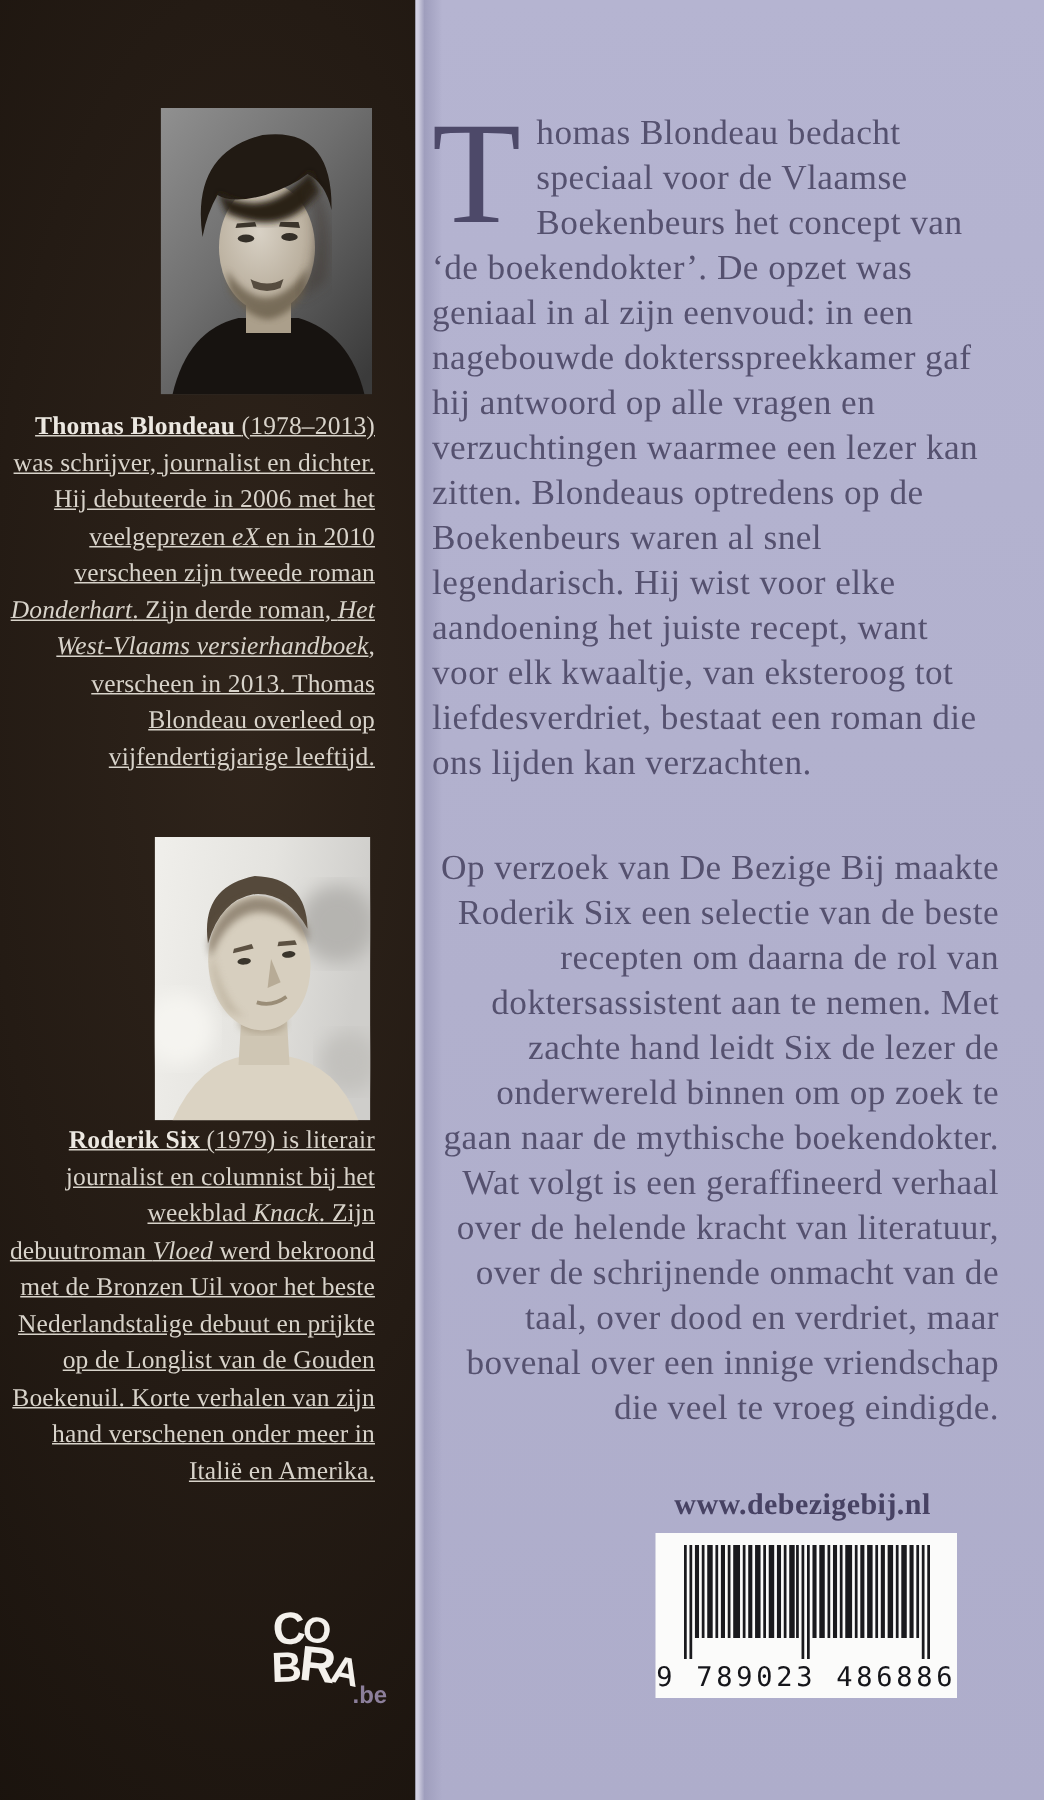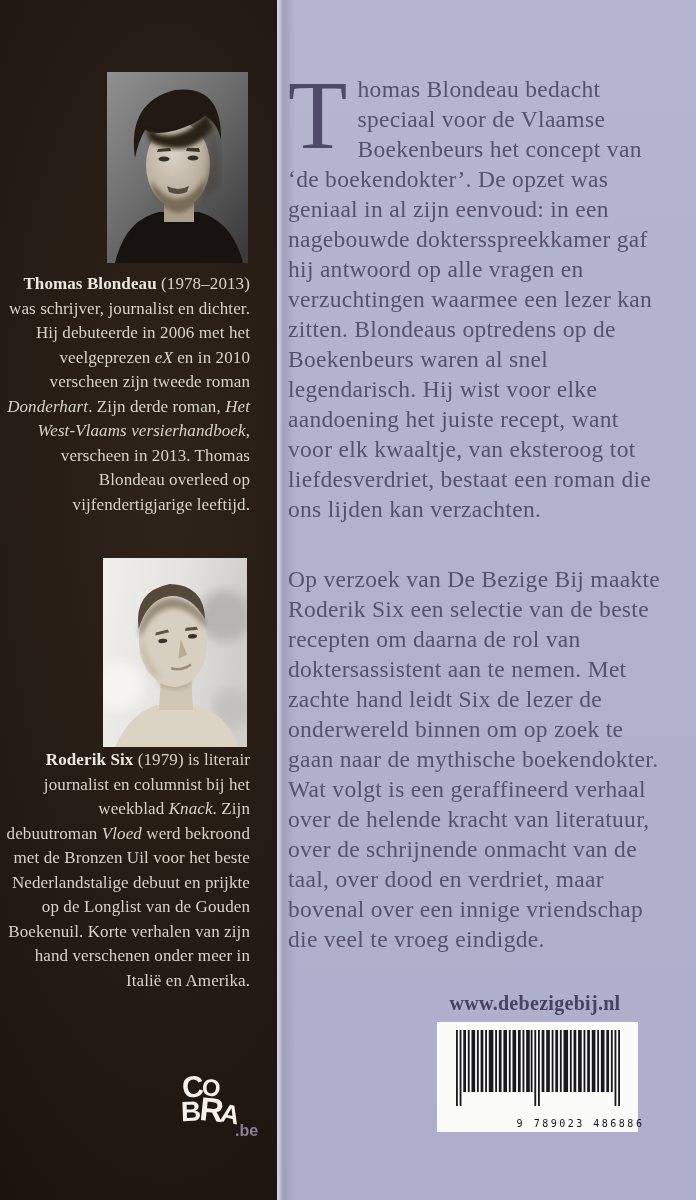--- a/index.html
+++ b/index.html
@@ -9,21 +9,21 @@
   
   .left-col{position:absolute;left:0;top:0;width:277px;height:1200px;
     background:radial-gradient(140% 90% at 60% 40%, #2f241b 0%, #241b14 45%, #150f0a 100%);}
 
   .photo{position:absolute;overflow:hidden;}
   .photo svg{display:block;width:100%;height:100%;}
   .photo1{left:107px;top:72px;width:141px;height:191px;}
   .photo2{left:103px;top:558px;width:144px;height:189px;}
 
   .bio{position:absolute;left:5px;width:245px;margin:0;text-align:right;
-       font-size:17px;line-height:24.5px;color:#d8d3ca;letter-spacing:0.1px;}
+       font-size:17px;line-height:24.5px;color:#d8d3ca;letter-spacing:0.1px;text-decoration:underline;}
   .bio1{top:272px;}
   .bio2{top:748px;}
   .seg-b{font-weight:bold;color:#ece8e1;}
   .seg-i{font-style:italic;}
 
   
   .logo{position:absolute;left:176px;top:1068px;width:92px;height:74px;
         font-family:"Liberation Sans","DejaVu Sans",sans-serif;font-weight:bold;color:#f4f1ec;}
   .logo span{position:absolute;display:block;line-height:1;}
   .lg-c{left:6px;top:4px;font-size:30px;transform:rotate(-5deg);}
@@ -35,32 +35,32 @@
 
   
   .right-col{position:absolute;top:0;right:0;width:419px;height:1200px;
     background:linear-gradient(180deg,#b5b4d1 0%,#b1b0cd 55%,#aeadcb 100%);}
   .right-col::before{content:"";position:absolute;left:0;top:0;bottom:0;width:18px;
     background:linear-gradient(90deg,#d6d5e7 0,#cdccdf 2px,#9f9ebd 6px,rgba(177,176,205,0) 18px);}
 
   .blurb{position:absolute;left:11px;top:74px;width:378px;color:#55516f;
          font-size:23.5px;line-height:30px;letter-spacing:0.3px;}
   .blurb p{margin:0;}
-  .blurb .p2{margin-top:40px;}
+  .blurb .p2{margin-top:40px;text-align:right;}
   .dropcap{float:left;font-size:97px;line-height:78px;height:82px;
            margin:3px 10px 0 0;color:#4d4969;}
 
   .website{position:absolute;left:148px;top:992px;width:220px;text-align:center;
            font-size:20px;font-weight:bold;color:#474263;letter-spacing:0.3px;}
 
   .barcode{position:absolute;left:160px;top:1022px;width:201px;height:110px;background:#fbfbfa;}
   .barcode svg{position:absolute;left:19px;top:8px;}
   .digits{position:absolute;left:0;bottom:3px;width:100%;text-align:center;
-          font-family:"DejaVu Sans Mono",monospace;font-size:10px;
-          letter-spacing:2.5px;color:#15151a;white-space:nowrap;margin-left:43px;}
+          font-family:"DejaVu Sans Mono",monospace;font-size:18px;
+          letter-spacing:2.5px;color:#15151a;white-space:nowrap;}
 </style>
 </head>
 <body>
 
 <div class="cover">
 
   <div class="left-col">
 
     <div class="photo photo1">
       <svg viewBox="0 0 141 191" preserveAspectRatio="none">

